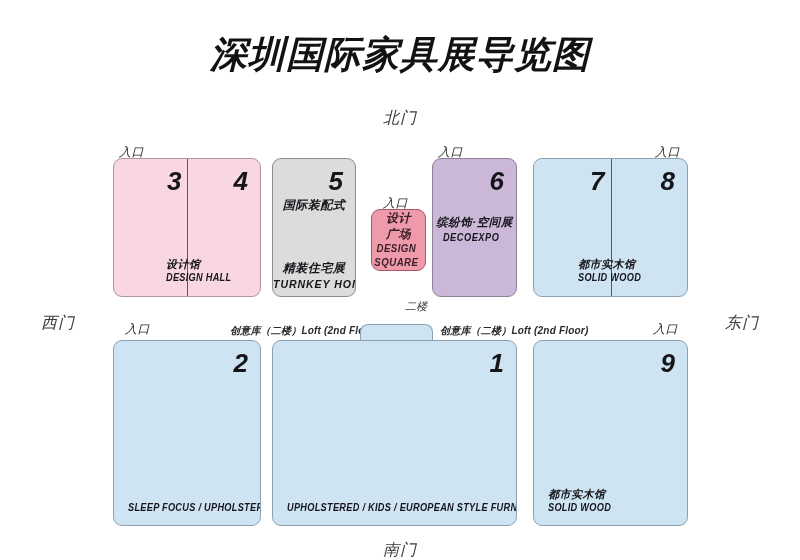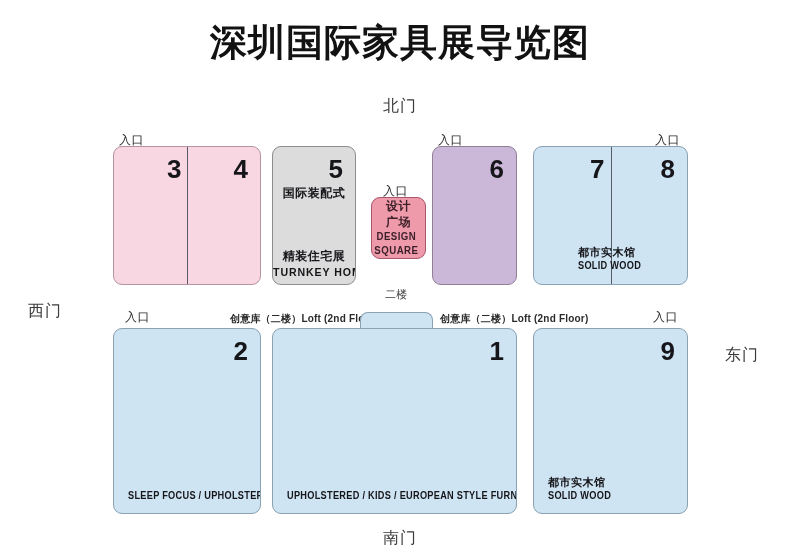--- a/index.html
+++ b/index.html
@@ -11,23 +11,24 @@
     width: 800px;
     height: 560px;
     position: relative;
     overflow: hidden;
     font-family: "Liberation Sans", "DejaVu Sans", sans-serif;
     color: #1d1d1d;
   }
 
   #map-root {
     position: absolute;
-    left: 0; top: 4px;
+    left: 0; top: 16px;
     width: 800px;
     height: 452px;
+    font-style: italic;
   }
 
   
   .page-title {
     position: absolute;
     left: 0; top: 14px;
     width: 800px;
     text-align: center;
     font-size: 37px;
     font-weight: bold;
@@ -39,22 +40,22 @@
   
   .gate {
     position: absolute;
     font-size: 16px;
     color: #3b3b3b;
     white-space: nowrap;
     letter-spacing: 1px;
   }
   .gate-north { left: 0; top: 92px; width: 800px; text-align: center; }
   .gate-south { left: 0; top: 524px; width: 800px; text-align: center; }
-  .gate-west  { left: 28px; top: 297px; width: 60px; text-align: left; }
-  .gate-east  { left: 712px; top: 297px; width: 60px; text-align: center; margin-top: 44px; }
+  .gate-west  { left: 28px; top: 297px; width: 60px; text-align: center; }
+  .gate-east  { left: 712px; top: 297px; width: 60px; text-align: center; }
 
   
   .hall {
     position: absolute;
     box-sizing: border-box;
     border: 1px solid #8f9299;
     border-radius: 9px;
     overflow: hidden;
   }
   .hall-pink   { background: #f8d7e3; border-color: #b4949e; }
@@ -172,40 +173,45 @@
     font-size: 10px;
     font-weight: bold;
     color: #2a2a2a;
     white-space: nowrap;
     letter-spacing: 0.2px;
   }
   .note-floor {
     font-size: 11px;
     font-weight: normal;
     color: #3a3a3a;
+    margin-left: 20px;
   }
 </style>
 </head>
 <body>
 
 <div id="map-root">
 
   <div class="page-title">深圳国际家具展导览图</div>
 
   <div class="gate gate-south">南门</div>
   <div class="gate gate-north">北门</div>
   <div class="gate gate-west">西门</div>
   <div class="gate gate-east">东门</div>
 
   <div class="entrance" style="left:119px; top:128px;">入口</div>
 
   <div class="hall hall-pink" style="left:113px; top:142px; width:148px; height:139px;">
     <div class="divider" style="left:73px;"></div>
     <div class="hall-num left-num" style="left:53px;">3</div>
     <div class="hall-num right-num">4</div>
+    <div class="hall-name" style="left:52px; bottom:12px;">
+      <div class="name-cn">设计馆</div>
+      <div class="name-en">DESIGN HALL</div>
+    </div>
   </div>
 
   <div class="hall hall-gray" style="left:272px; top:142px; width:84px; height:139px;">
     <div class="hall-num right-num">5</div>
     <div class="hall5-label">
       <div class="name-cn">国际装配式</div>
       <div class="name-cn">精装住宅展</div>
       <div class="name-en">TURNKEY HOME</div>
     </div>
   </div>
@@ -219,20 +225,24 @@
       <div class="name-en">DESIGN</div>
       <div class="name-en">SQUARE</div>
     </div>
   </div>
   <div class="note note-floor" style="left:385px; top:283px;">二楼</div>
 
   <div class="entrance" style="left:438px; top:128px;">入口</div>
 
   <div class="hall hall-purple" style="left:432px; top:142px; width:85px; height:139px;">
     <div class="hall-num right-num">6</div>
+    <div class="hall6-label">
+      <div class="name-cn">缤纷饰·空间展</div>
+      <div class="name-en">DECOEXPO</div>
+    </div>
   </div>
 
   <div class="entrance" style="left:655px; top:128px;">入口</div>
 
   <div class="hall hall-blue" style="left:533px; top:142px; width:155px; height:139px;">
     <div class="divider" style="left:77px;"></div>
     <div class="hall-num left-num" style="left:56px;">7</div>
     <div class="hall-num right-num">8</div>
     <div class="hall-name" style="left:44px; bottom:12px;">
       <div class="name-cn">都市实木馆</div>

